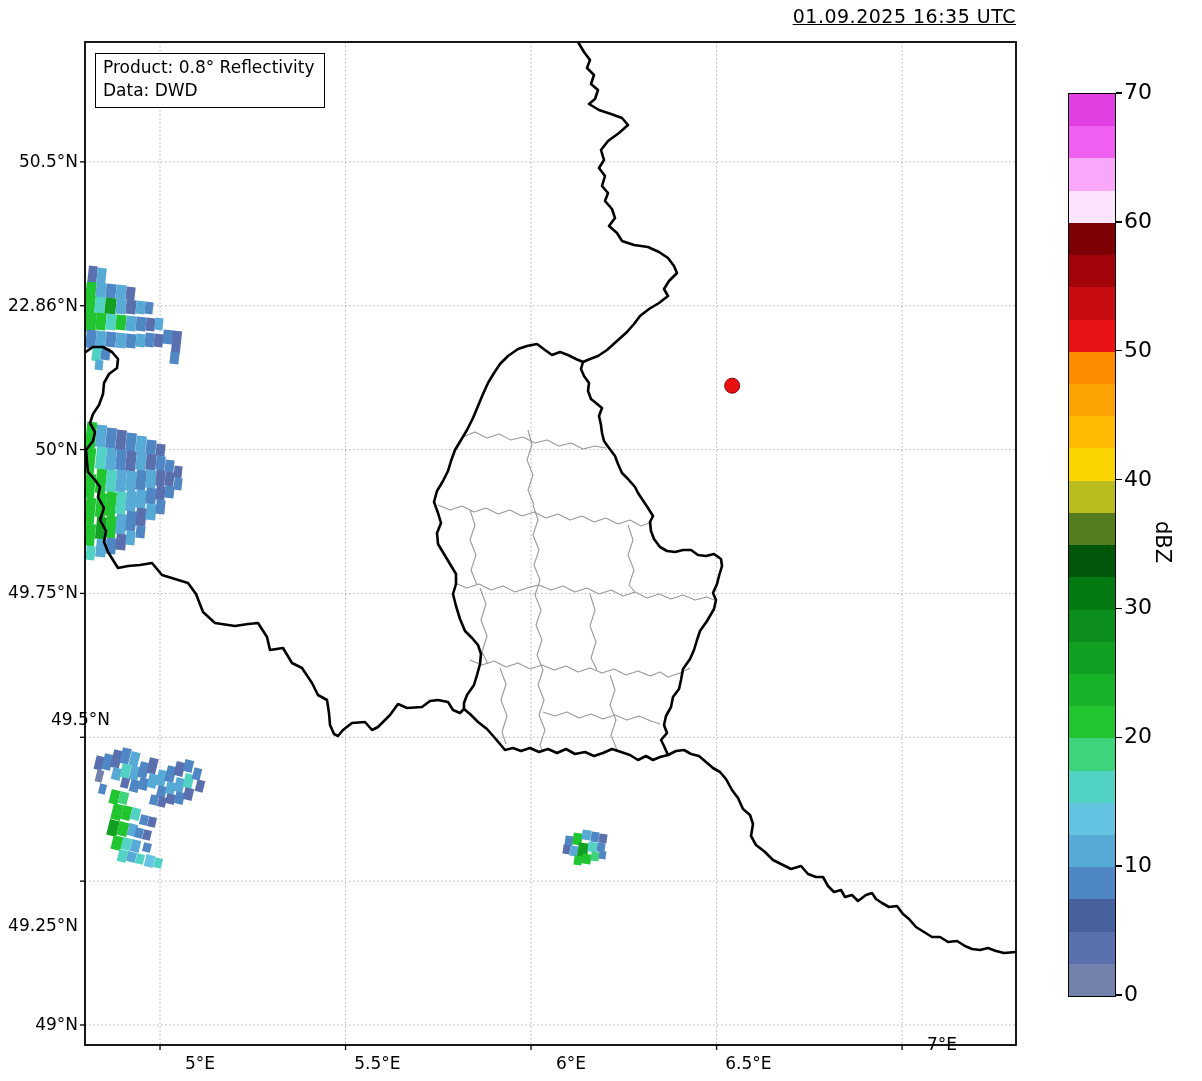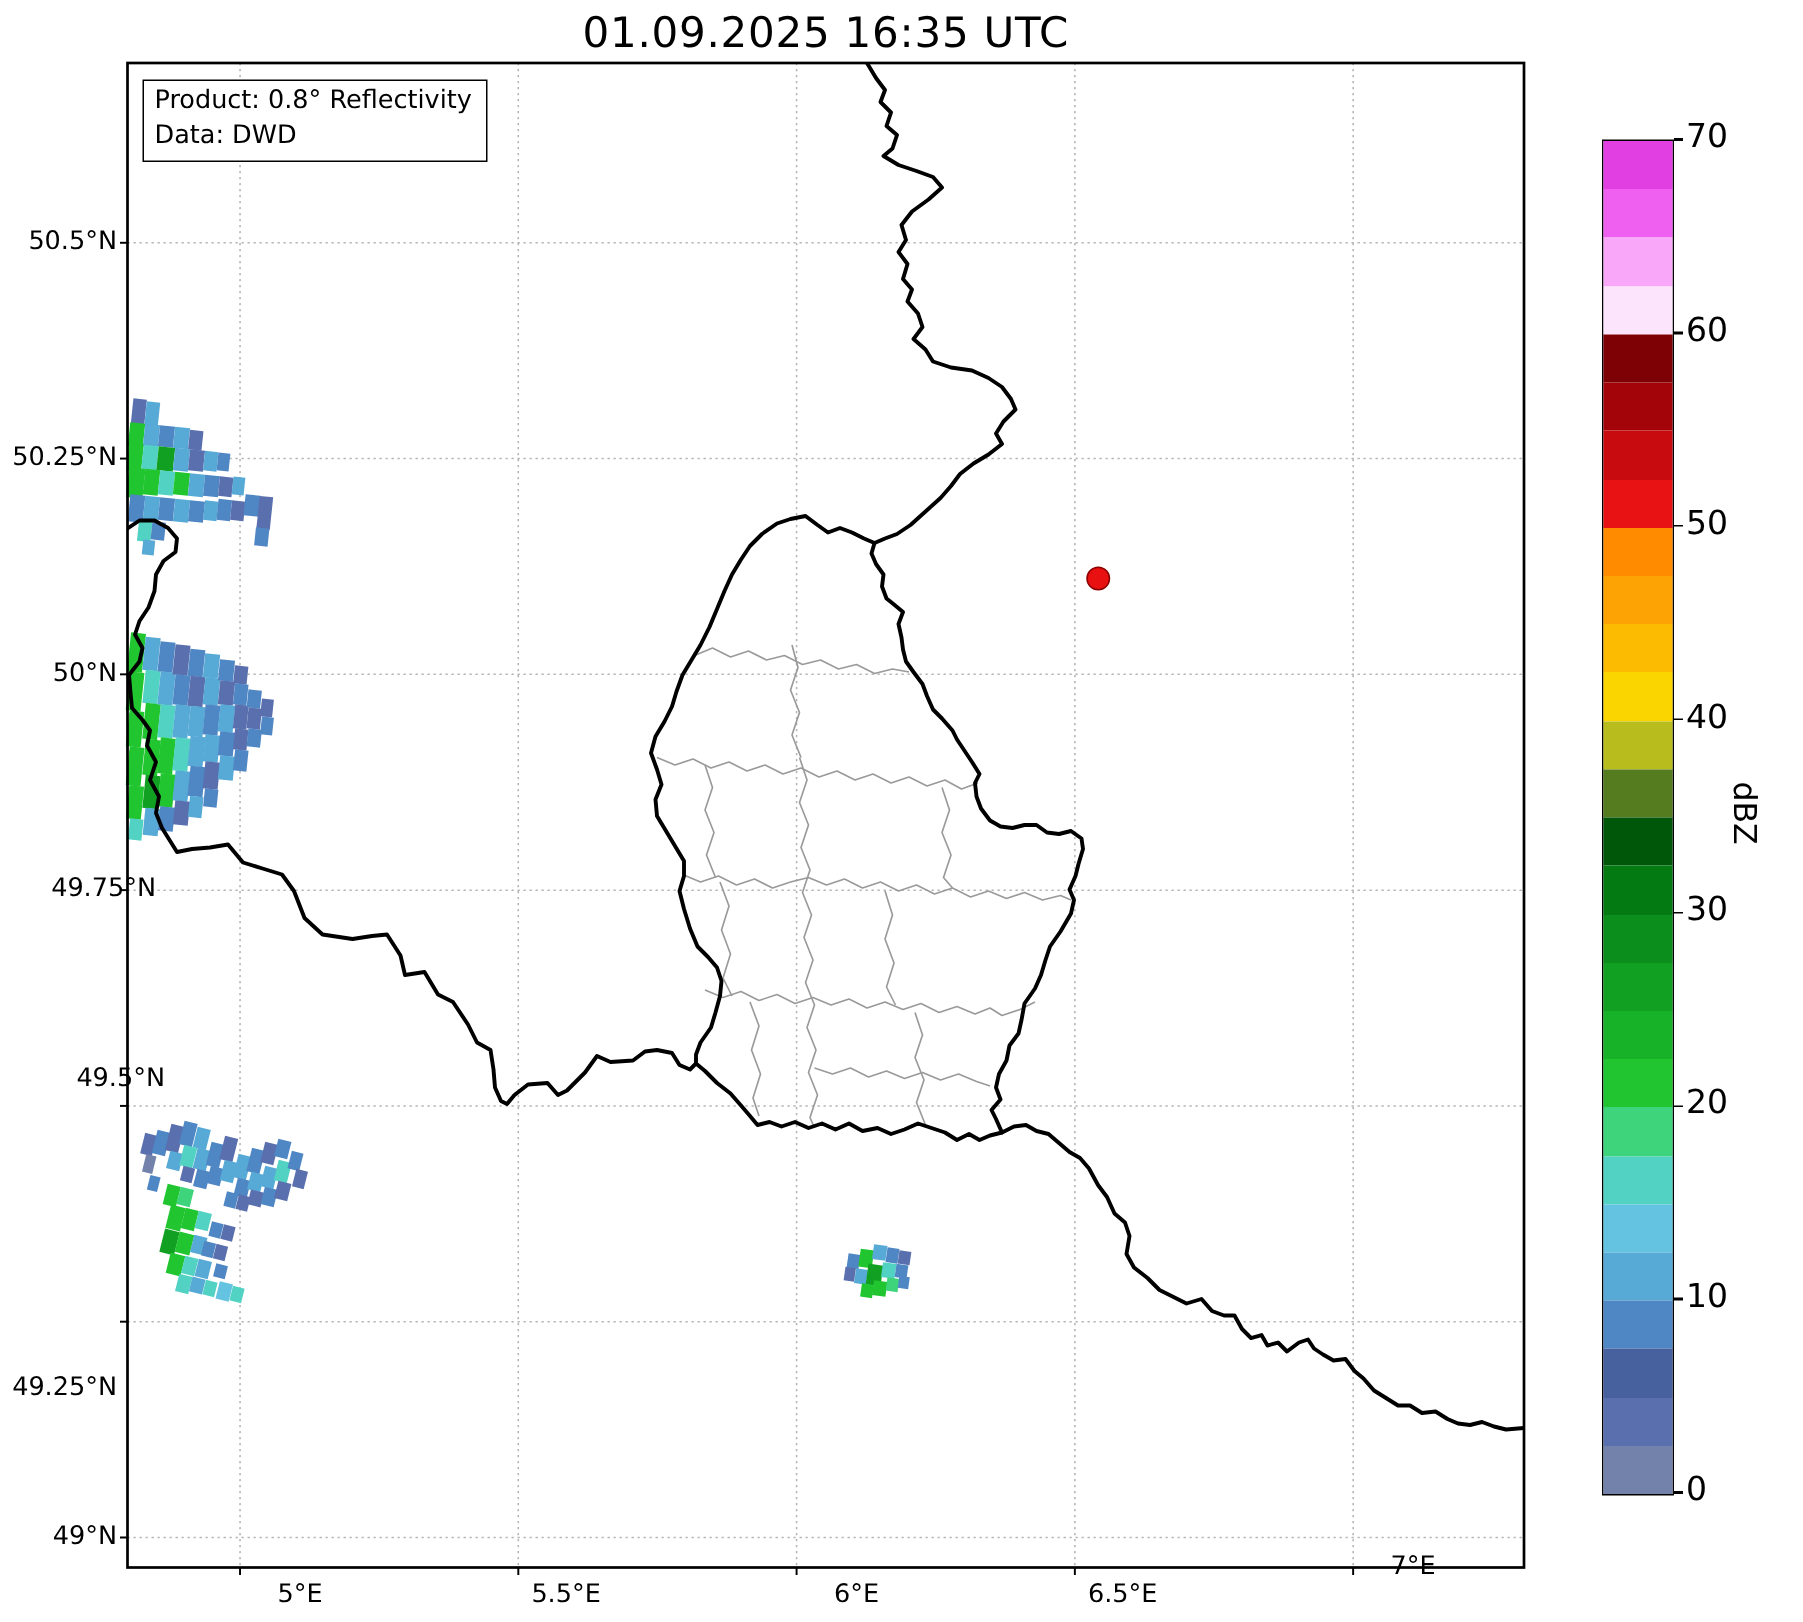--- a/index.html
+++ b/index.html
@@ -1,19 +1,19 @@
 <!DOCTYPE html>
 <html><head>
 <meta charset="utf-8">
 <style>
   html,body{margin:0;padding:0;background:#ffffff;}
   .figure{position:relative;width:1202px;height:1081px;background:#ffffff;overflow:hidden;
           font-family:"DejaVu Sans","Liberation Sans",sans-serif;color:#000;}
-  .fig-title{position:absolute;left:85px;top:5px;width:931px;text-align:center;
-             font-size:28px;letter-spacing:0.5px;z-index:3;}
+  .fig-title{position:absolute;left:85px;top:5px;width:931px;text-align:right;
+             font-size:19px;letter-spacing:0.5px;z-index:3;text-decoration:underline;}
   #map-svg{position:absolute;left:0;top:0;z-index:1;}
   .annot{position:absolute;left:95px;top:53px;width:auto;background:#ffffff;
          border:1.5px solid #000;padding:2px 9px 4px 7px;font-size:17px;line-height:1.38;z-index:4;}
   .tick-label{position:absolute;font-size:17px;z-index:3;}
   .xlab{width:110px;text-align:right;}
   .ylab{width:78px;text-align:right;}
   .colorbar{position:absolute;border:1.6px solid #000;z-index:2;display:flex;
             flex-direction:column;}
   .cb-band{width:100%;flex:1 1 auto;}
   .cb-ticklab{position:absolute;font-size:22px;z-index:2;}
@@ -236,23 +236,23 @@
     <div>Data: DWD</div>
   </div>
 
   <div id="axis-labels">
       <div class="tick-label xlab" style="left: 105.023px; top: 1053px;">5°E</div>
       <div class="tick-label xlab" style="left: 290.54px; top: 1053px;">5.5°E</div>
       <div class="tick-label xlab" style="left: 476.058px; top: 1053px;">6°E</div>
       <div class="tick-label xlab" style="left: 661.575px; top: 1053px;">6.5°E</div>
       <div class="tick-label xlab" style="left: 847.092px; top: 1034px;">7°E</div>
       <div class="tick-label ylab" style="left: 0px; top: 150.858px;">50.5°N</div>
-      <div class="tick-label ylab" style="left: 0px; top: 294.711px;">50.25°N</div>
+      <div class="tick-label ylab" style="left: 0px; top: 294.711px;">22.86°N</div>
       <div class="tick-label ylab" style="left: 0px; top: 438.564px;">50°N</div>
-      <div class="tick-label ylab" style="left: 0px; top: 582.417px; padding-left: 26px;">49.75°N</div>
+      <div class="tick-label ylab" style="left: 0px; top: 582.417px;">49.75°N</div>
       <div class="tick-label ylab" style="left: 0px; top: 709px; margin-left: 32px;">49.5°N</div>
       <div class="tick-label ylab" style="left: 0px; top: 915px;">49.25°N</div>
       <div class="tick-label ylab" style="left: 0px; top: 1013.98px;">49°N</div>
     </div>
 
   <div class="colorbar" id="colorbar" style="left: 1068px; top: 93px; width: 46px; height: 902px;">
       <div class="cb-band" style="background: rgb(226, 63, 226);"></div>
       <div class="cb-band" style="background: rgb(240, 96, 240);"></div>
       <div class="cb-band" style="background: rgb(249, 168, 249);"></div>
       <div class="cb-band" style="background: rgb(253, 228, 253);"></div>

